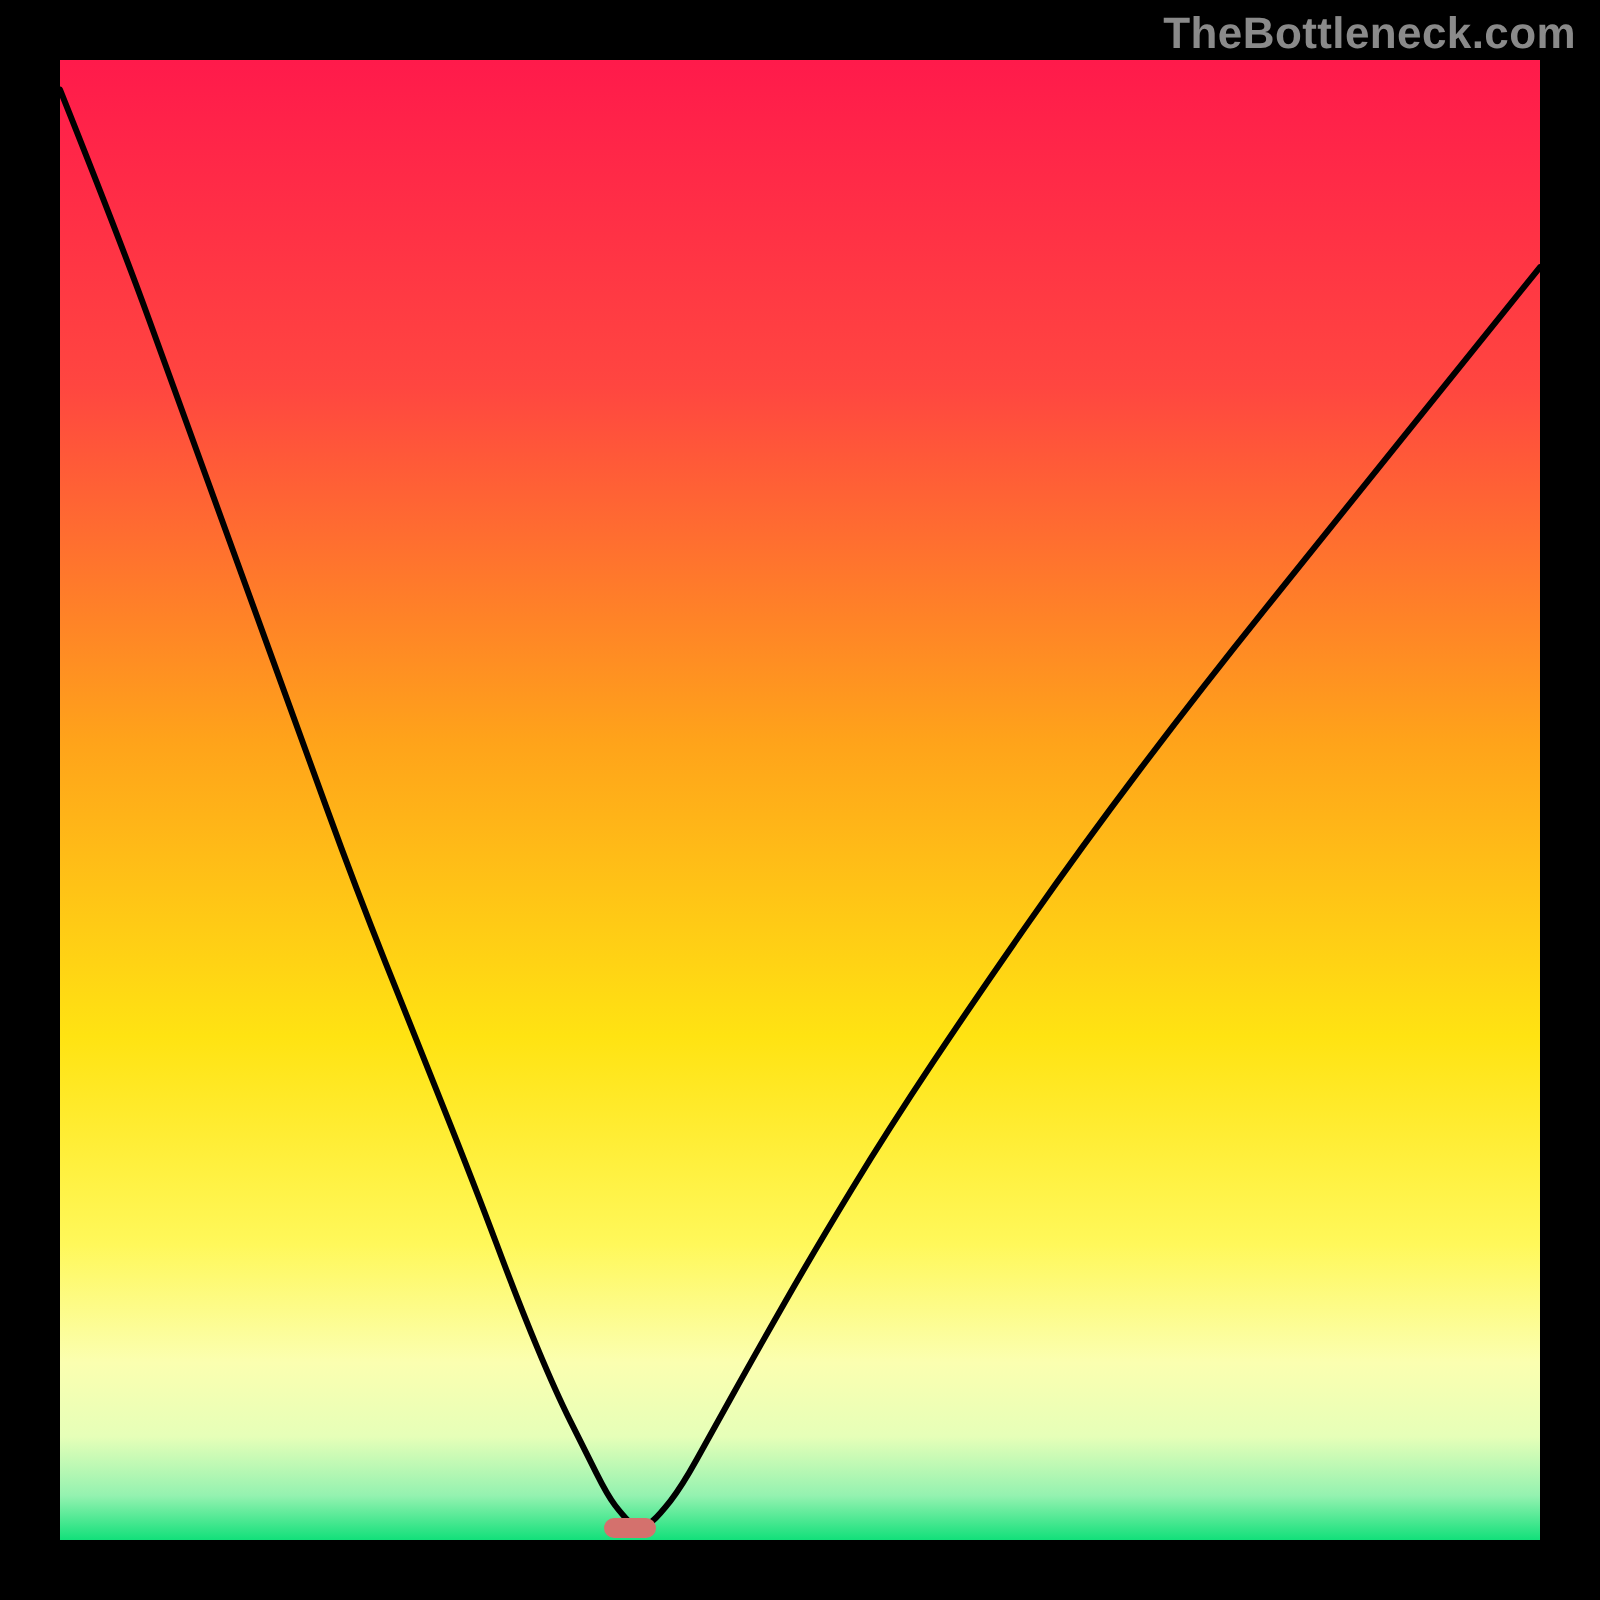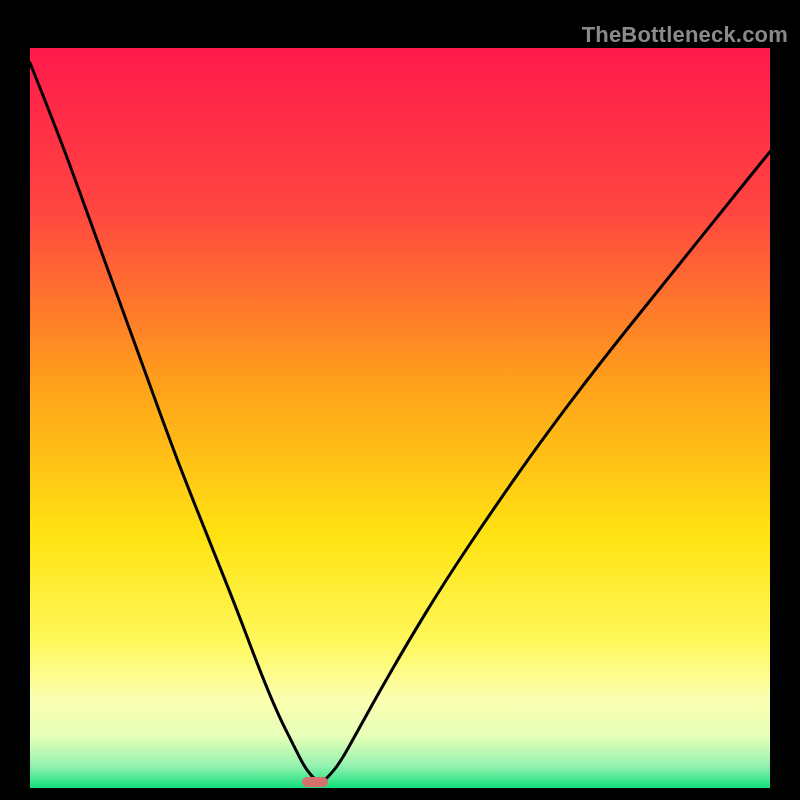--- a/index.html
+++ b/index.html
@@ -10,21 +10,20 @@
     background: #000;
     overflow: hidden;
   }
   .frame {
     position: absolute;
     left: 0;
     top: 0;
     width: 800px;
     height: 608px;
     background: #000;
-    margin-top: 18px;
   }
   .plot-area {
     position: absolute;
     left: 30px;
     top: 30px;
     width: 740px;
     height: 740px;
     overflow: hidden;
   }
   .gradient {

